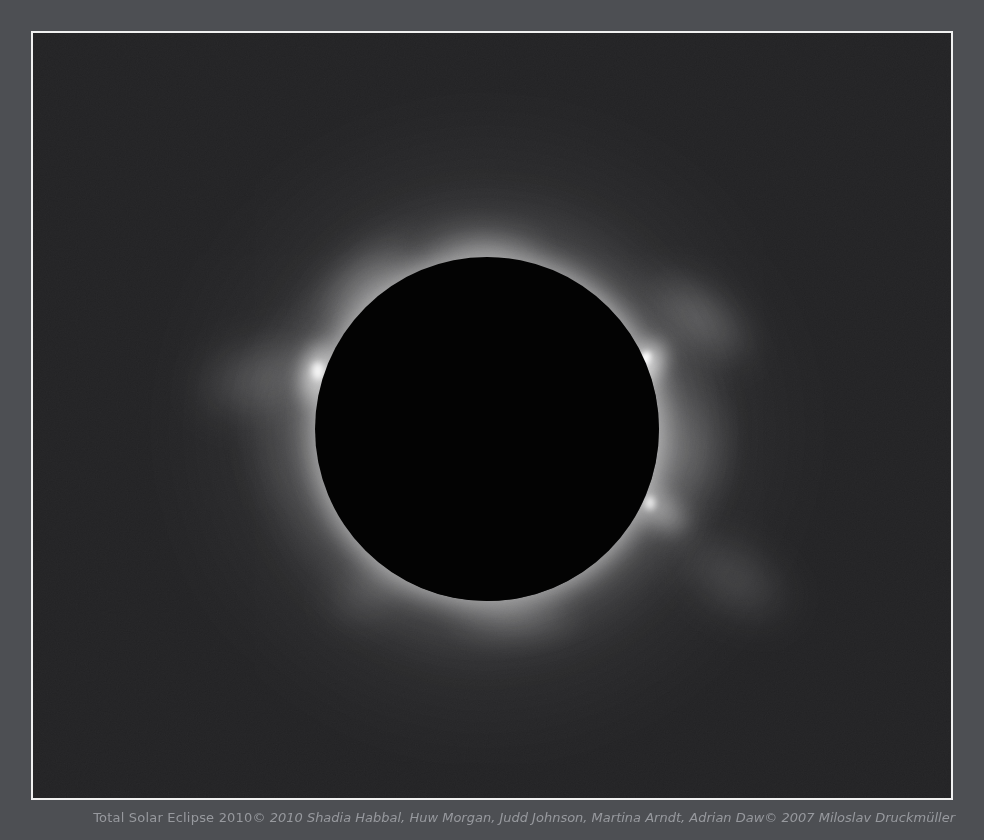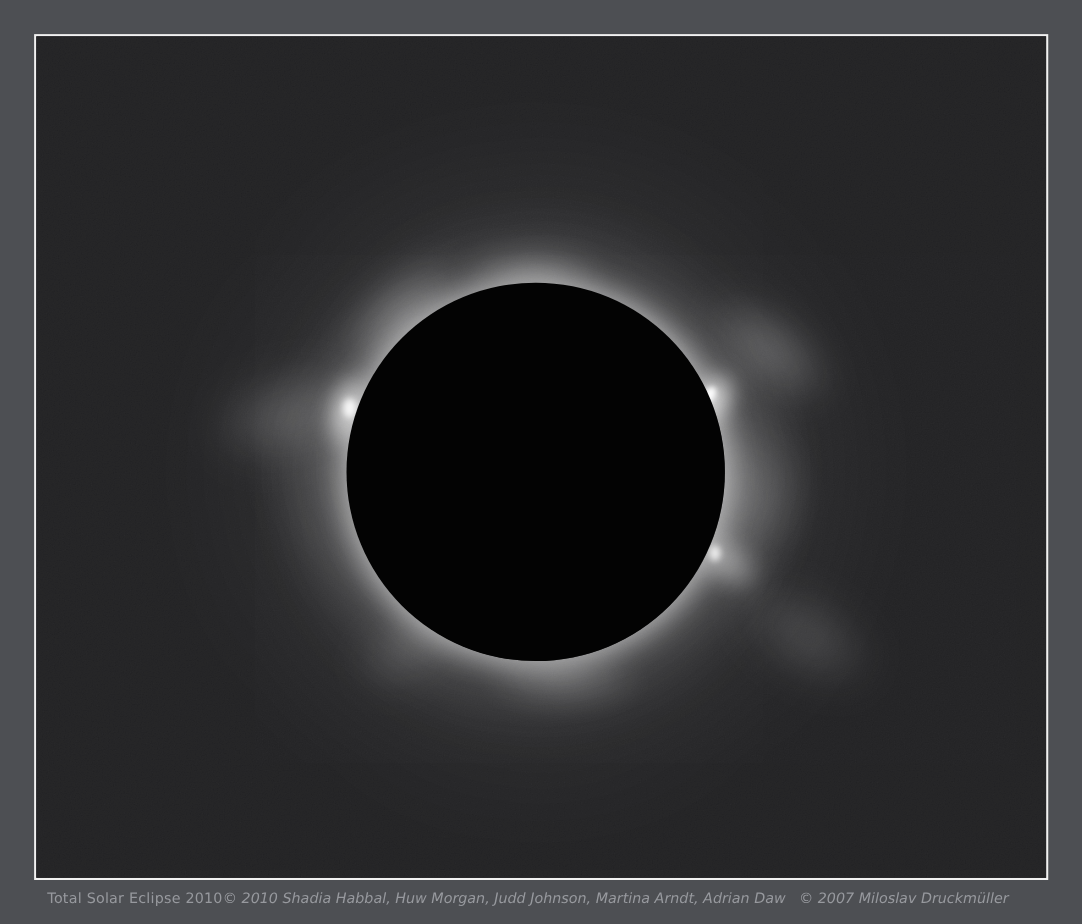--- a/index.html
+++ b/index.html
@@ -81,26 +81,26 @@
   .grain{position:absolute;left:0;top:0;pointer-events:none;}
 
   
   #moon{
     position:absolute;left:282px;top:224px;width:344px;height:344px;
     border-radius:50%;background:var(--moon-disk);
   }
 
   
   .caption-bar{
-    position:absolute;left:19px;top:807px;width:922px;height:22px;
-    display:flex;justify-content:center;align-items:center;
+    position:absolute;left:33px;top:807px;width:922px;height:22px;
+    display:flex;justify-content:flex-end;align-items:center;
     color:var(--caption-text);font-size:13px;line-height:22px;
   }
   .caption-title{letter-spacing:0.2px;}
-  .caption-credits{font-style:italic;display:flex;gap:12px;white-space:nowrap;}
+  .caption-credits{font-style:italic;display:flex;white-space:nowrap;}
 </style>
 </head>
 <body>
 
 <div class="photo-frame">
   <div class="scene" title="Total solar eclipse: black lunar disk surrounded by white solar corona streamers on a dark grainy sky">
 
     <div class="cor" id="eq-glow"></div>
     <div class="cor" id="st-upleft"></div>
     <div class="cor" id="st-left"></div>

